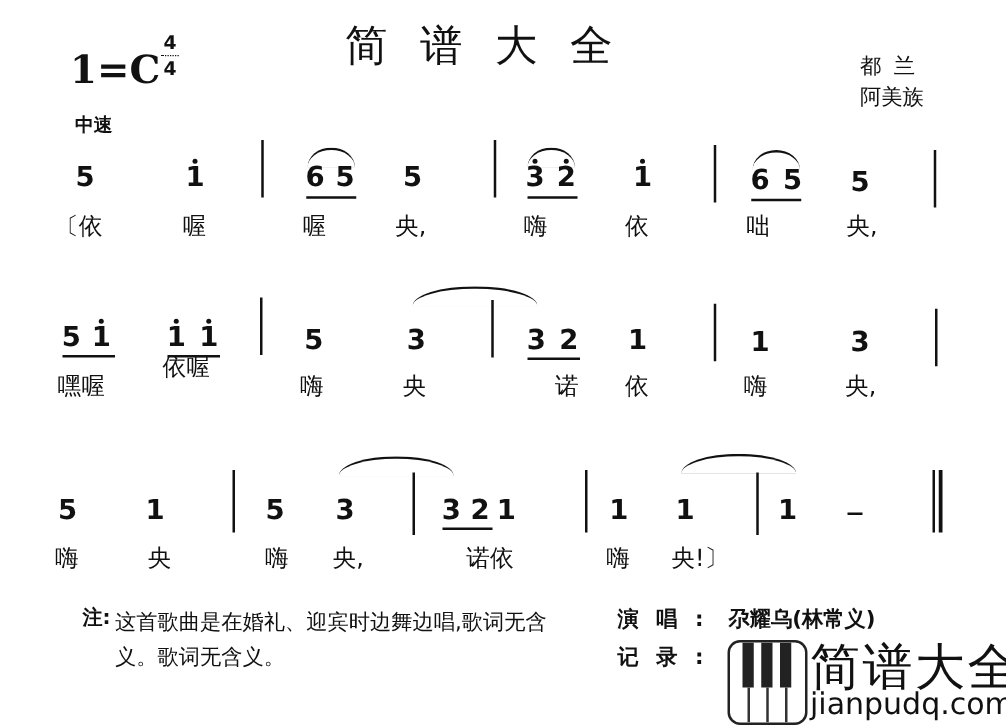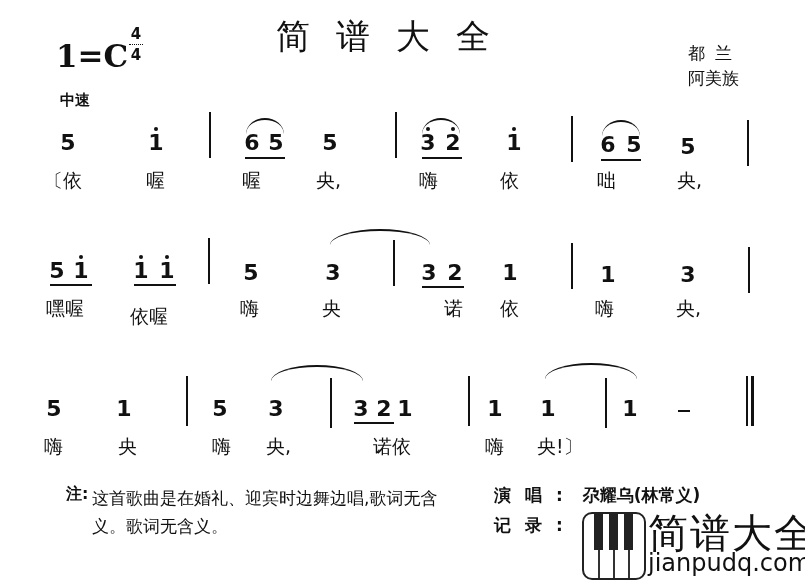--- a/index.html
+++ b/index.html
@@ -95,21 +95,21 @@
   <span class="n" style="left:421px;top:262px">3</span>
   <span class="n" style="left:447px;top:262px">2</span>
   <div class="u" style="left:422px;top:286px;width:42px"></div>
   <span class="n" style="left:502px;top:262px">1</span>
   <div class="bar" style="left:571px;top:243px;height:46px"></div>
   <span class="n" style="left:600px;top:264px">1</span>
   <span class="n" style="left:680px;top:264px">3</span>
   <div class="bar" style="left:748px;top:247px;height:46px"></div>
 
   <span class="lyr" style="left:46px;top:296px">嘿喔</span>
-  <span class="lyr" style="left:130px;top:304px">依喔</span>
+  <span class="lyr" style="left:130px;top:281px">依喔</span>
   <span class="lyr" style="left:240px;top:296px">嗨</span>
   <span class="lyr" style="left:322px;top:296px">央</span>
   <span class="lyr" style="left:444px;top:296px">诺</span>
   <span class="lyr" style="left:500px;top:296px">依</span>
   <span class="lyr" style="left:595px;top:296px">嗨</span>
   <span class="lyr" style="left:676px;top:296px">央,</span>
 </div>
 
 <div>
   <span class="n" style="left:46px;top:398px">5</span>

